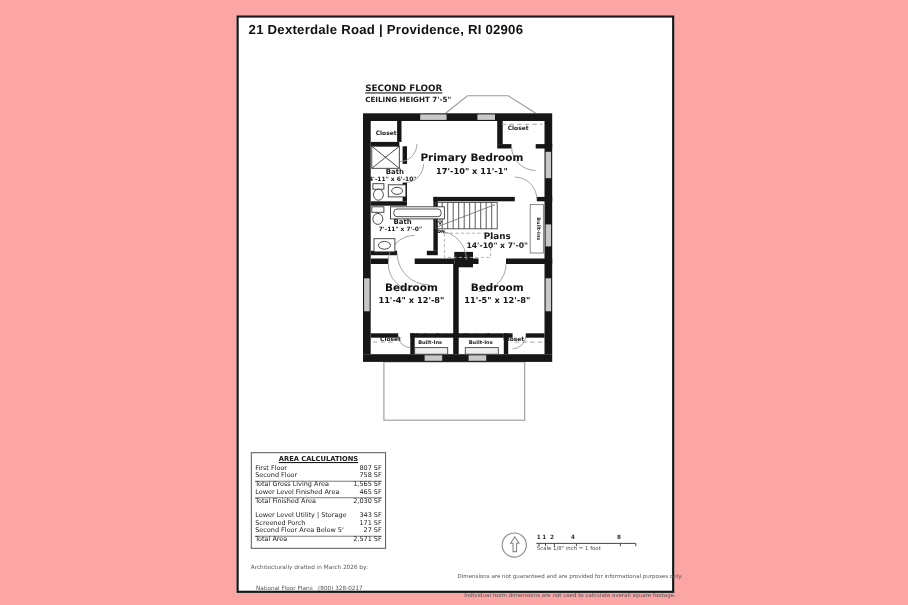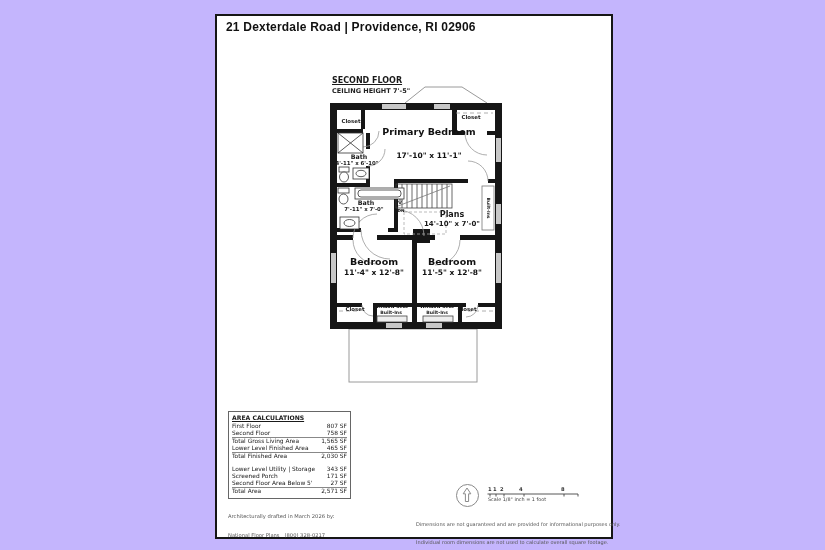--- a/index.html
+++ b/index.html
@@ -1,17 +1,17 @@
 <!DOCTYPE html>
 <html><head>
 <meta charset="utf-8">
 <style>
   html,body { margin:0; padding:0; background:#fff; }
-  #stage { position:relative; width:825px; height:550px; background:#c4b5fd;
-           font-family:"DejaVu Sans", sans-serif; color:#1a1a1a; overflow:hidden; }
+  #stage { position:relative; width:825px; height:550px; background:#fca5a5;
+           font-family:"DejaVu Sans", sans-serif; color:#1a1a1a; overflow:hidden;text-align:center; }
   .pageborder { position:absolute; left:215px; top:14px; width:394px; height:521px;
                 border:2px solid #161616; background:#fff; }
   .lbl { position:absolute; transform:translate(-50%,-50%); white-space:nowrap; line-height:1; }
   .tl  { position:absolute; white-space:nowrap; line-height:1; }
   .doc-title { font-size:12px; font-weight:bold; letter-spacing:.2px; color:#111;
                font-family:"Liberation Sans", sans-serif; }
   .floor-label { font-size:8px; font-weight:bold; text-decoration:underline; }
   .ceil-label { font-size:6.5px; font-weight:bold; color:#222; }
   .room-name { font-size:9.5px; font-weight:600; color:#111; }
   .room-dims { font-size:7.5px; font-weight:600; color:#111; }
@@ -148,21 +148,21 @@
       <rect x="340" y="217" width="19" height="12"></rect>
       <ellipse cx="349.5" cy="223" rx="5.5" ry="3.5" fill="none"></ellipse>
     </g>
 
     <g stroke="#444" stroke-width="0.8" fill="#eee">
       <rect x="377" y="316" width="30" height="6"></rect>
       <rect x="423" y="316" width="30" height="6"></rect>
     </g>
   </svg>
 
-  <div class="lbl room-name" style="left:429px; top:132px;">Primary Bedroom</div>
+  <div class="lbl room-name" style="left:429px; top:144px;">Primary Bedroom</div>
   <div class="lbl room-dims" style="left:429px; top:156px;">17'-10" x 11'-1"</div>
 
   <div class="lbl closet" style="left:351px; top:122px;">Closet</div>
   <div class="lbl closet" style="left:471px; top:118px;">Closet</div>
 
   <div class="lbl small-name" style="left:359px; top:157px;">Bath</div>
   <div class="lbl small-dims" style="left:357px; top:164px;">4'-11" x 6'-10"</div>
 
   <div class="lbl small-name" style="left:366px; top:203px;">Bath</div>
   <div class="lbl small-dims" style="left:364px; top:210px;">7'-11" x 7'-0"</div>

